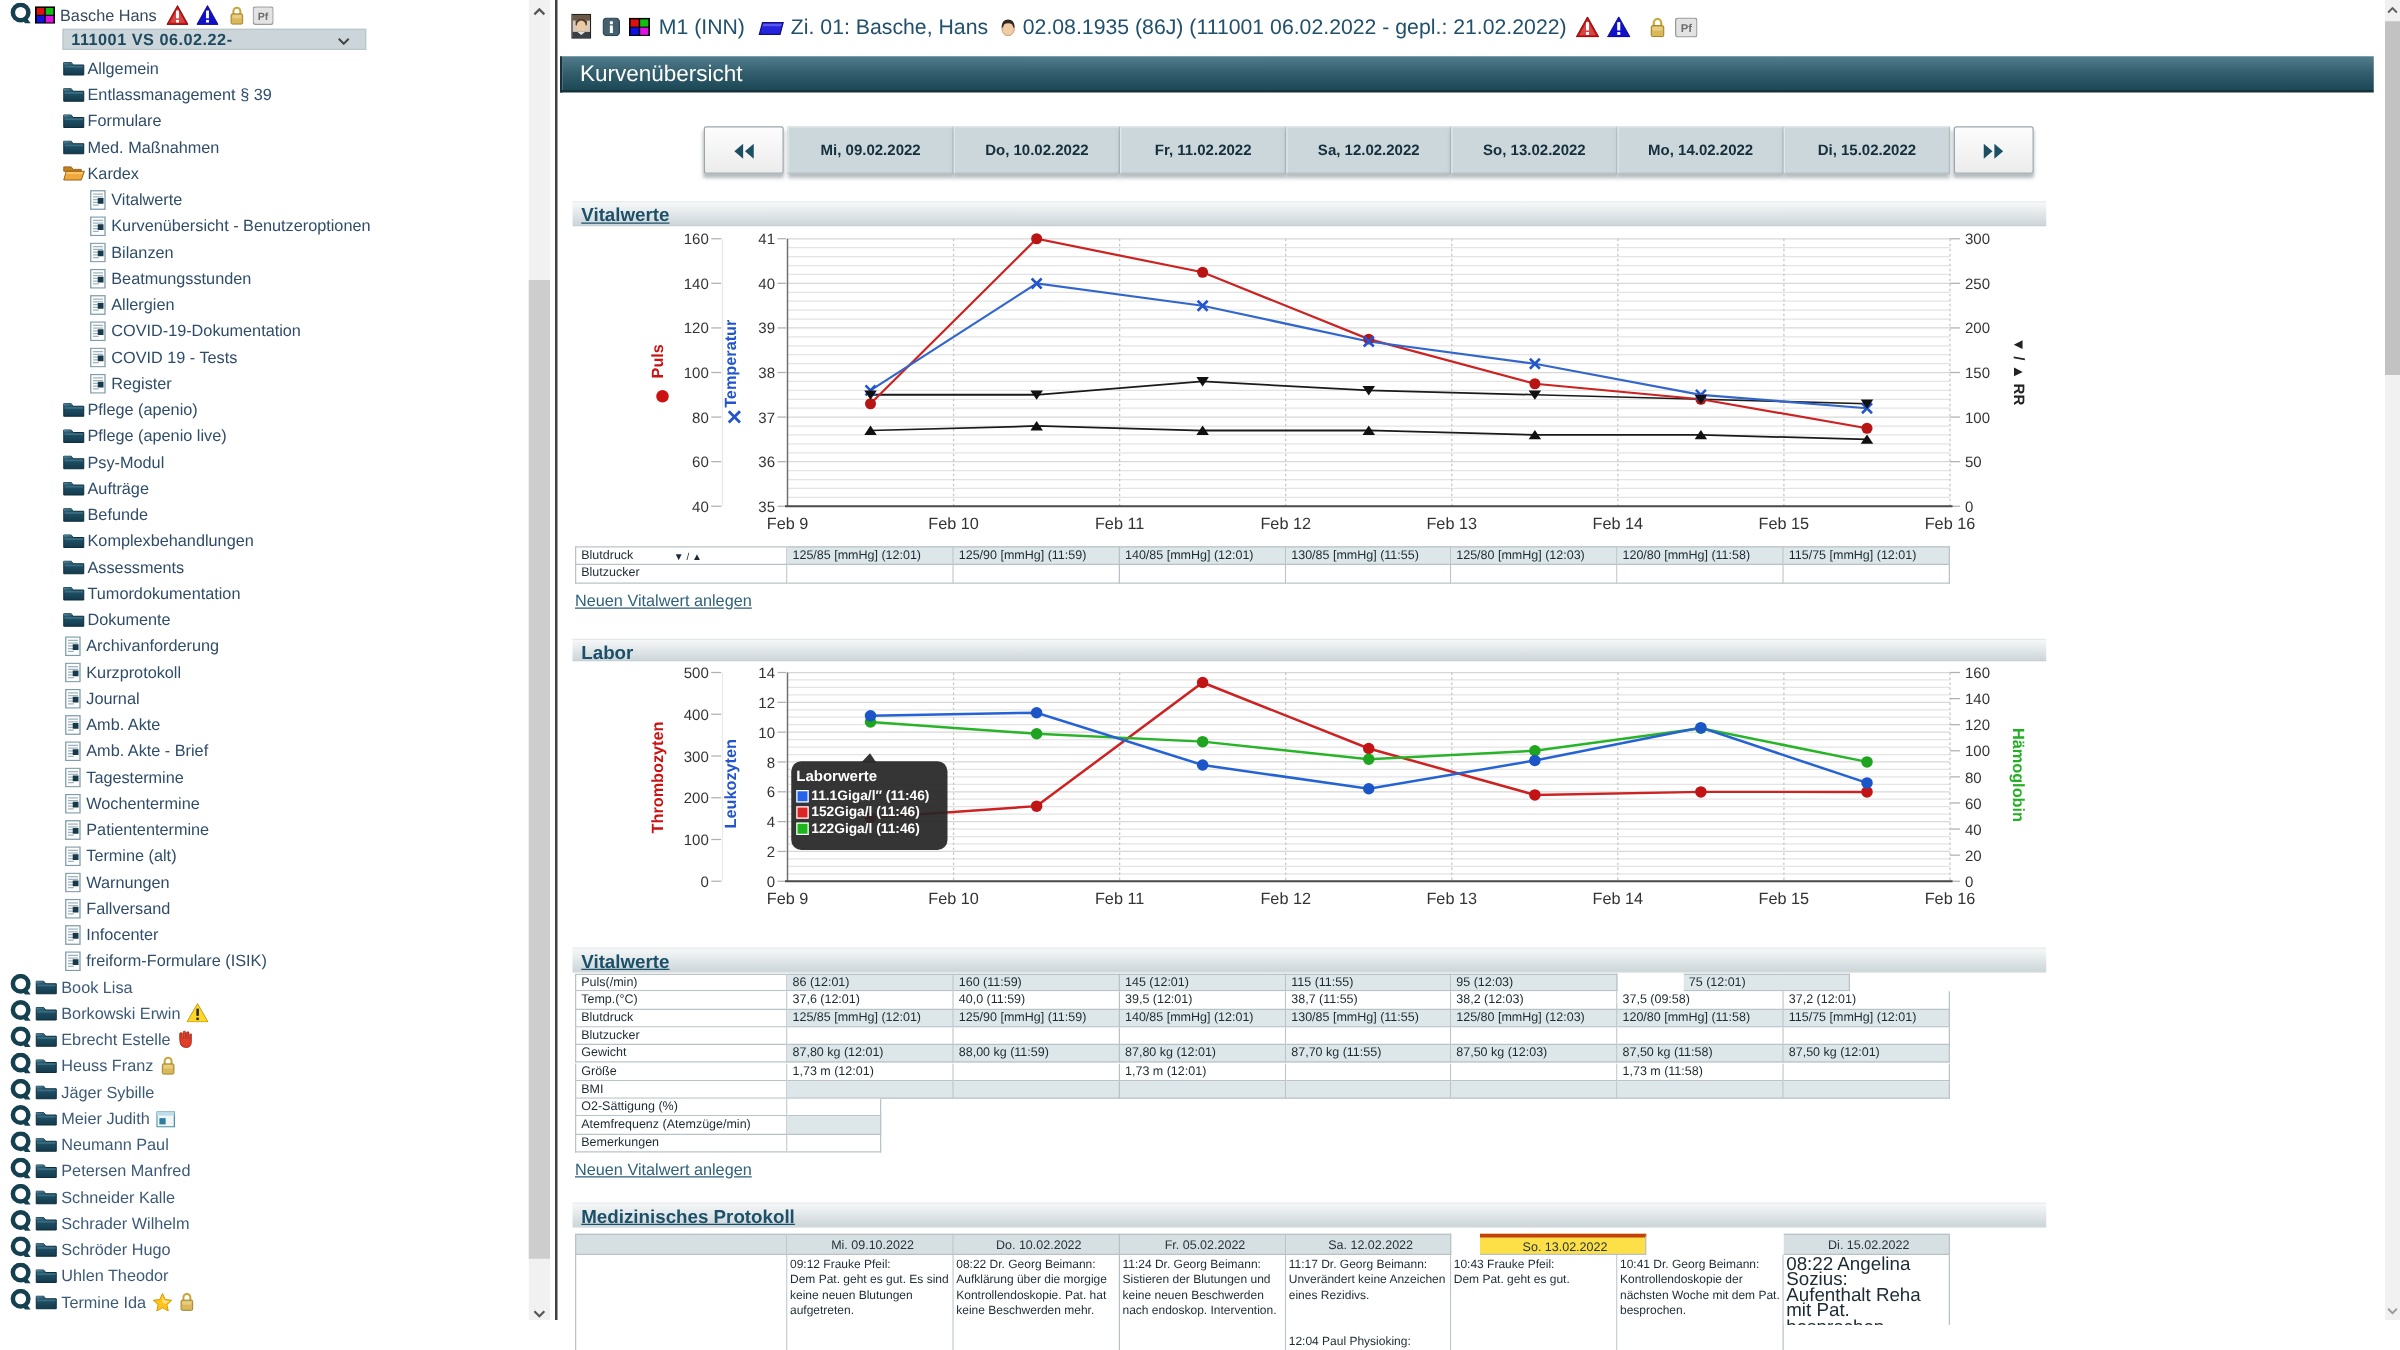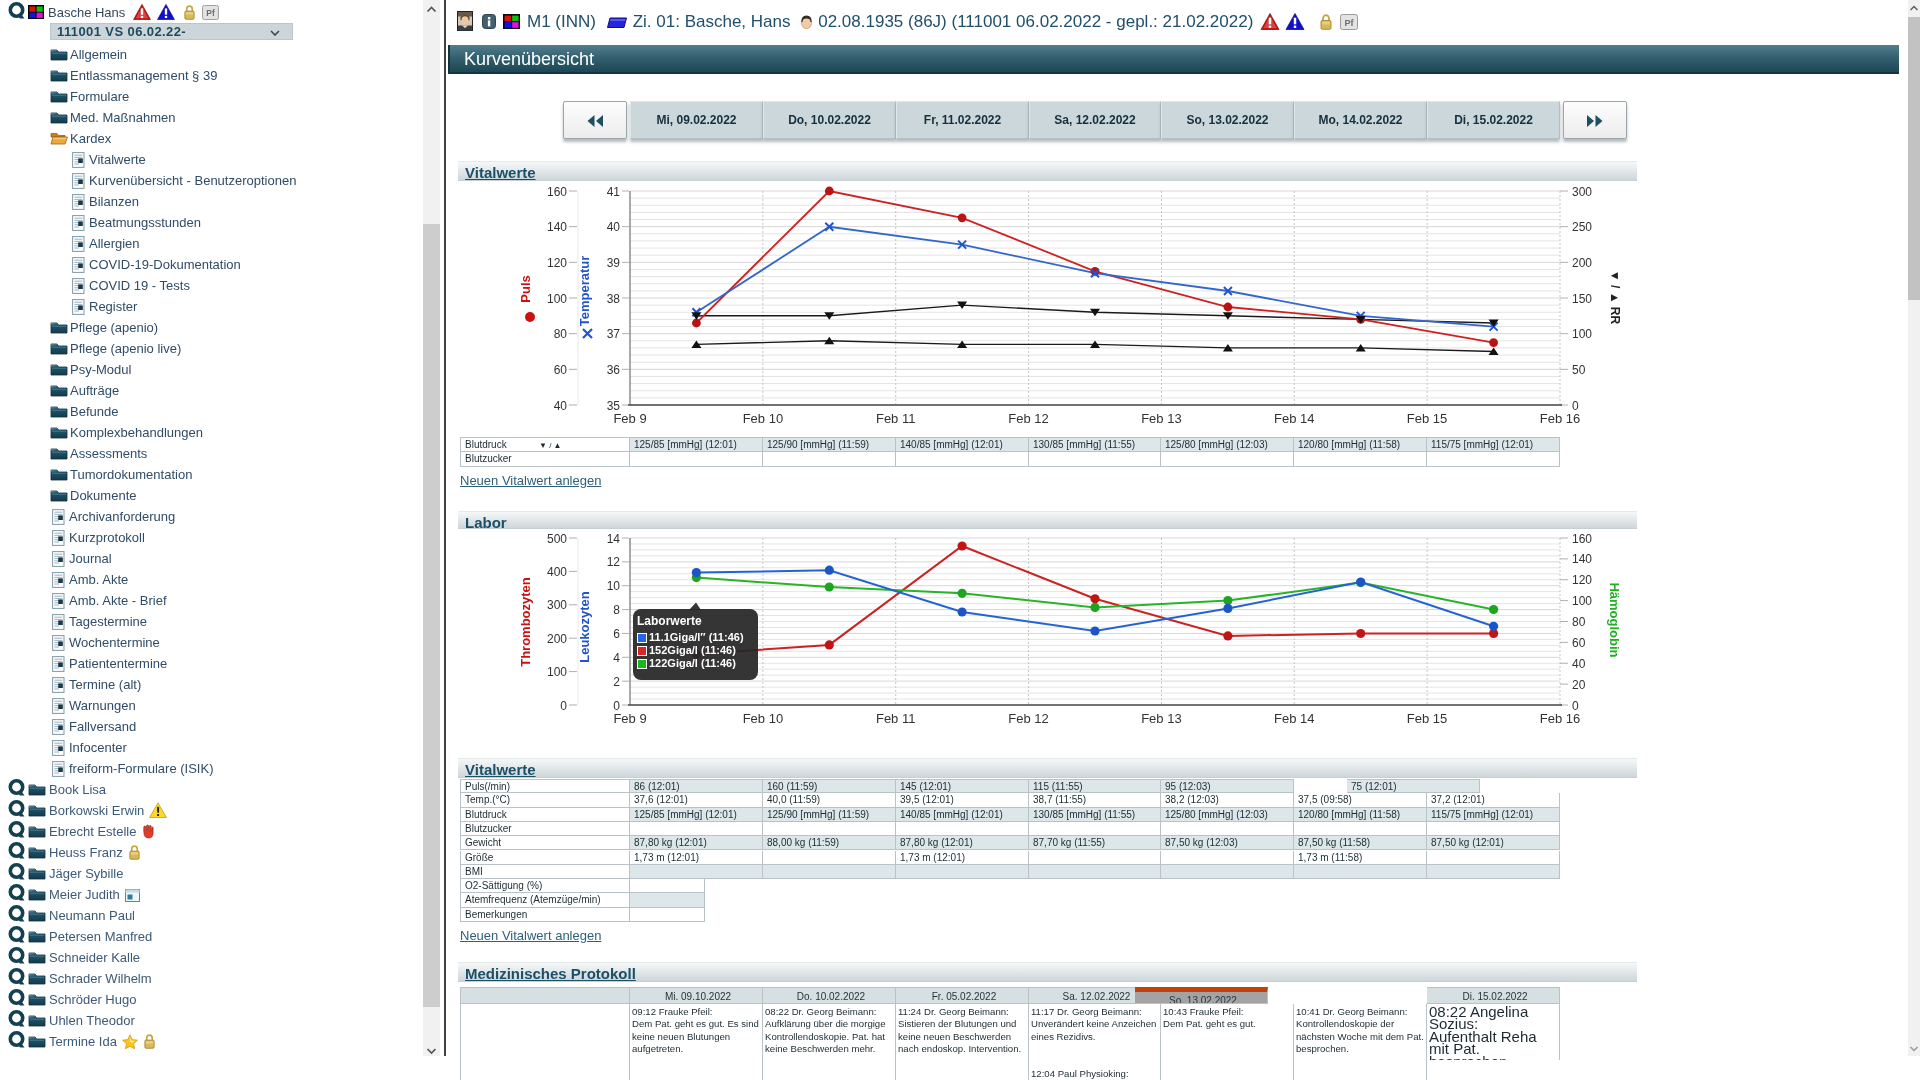--- a/index.html
+++ b/index.html
@@ -471,21 +471,21 @@
 <div class="cell white" style="left:630px;top:879.1px;width:75px;height:14.3px;"></div>
 <div class="cell white" style="left:460px;top:893.4px;width:170px;height:14.3px;border-left:1px solid #b9c3c7;">Atemfrequenz (Atemzüge/min)</div>
 <div class="cell gray" style="left:630px;top:893.4px;width:75px;height:14.3px;"></div>
 <div class="cell white" style="left:460px;top:907.7px;width:170px;height:14.3px;border-left:1px solid #b9c3c7;">Bemerkungen</div>
 <div class="cell white" style="left:630px;top:907.7px;width:75px;height:14.3px;"></div>
 <div class="cell" style="left:460px;top:987px;width:170px;height:17px;border-left:1px solid #b9c3c7;border-top:1px solid #b9c3c7;background:#d6dfe2;text-align:center;font-size:10px;padding-top:3px;color:#26343c"></div>
 <div class="cell" style="left:630px;top:987px;width:133px;height:17px;border-top:1px solid #b9c3c7;background:#d6dfe2;text-align:center;font-size:10px;padding-top:3px;color:#26343c">Mi. 09.10.2022</div>
 <div class="cell" style="left:763px;top:987px;width:133px;height:17px;border-top:1px solid #b9c3c7;background:#d6dfe2;text-align:center;font-size:10px;padding-top:3px;color:#26343c">Do. 10.02.2022</div>
 <div class="cell" style="left:896px;top:987px;width:133px;height:17px;border-top:1px solid #b9c3c7;background:#d6dfe2;text-align:center;font-size:10px;padding-top:3px;color:#26343c">Fr. 05.02.2022</div>
 <div class="cell" style="left:1029px;top:987px;width:132px;height:17px;border-top:1px solid #b9c3c7;background:#d6dfe2;text-align:center;font-size:10px;padding-top:3px;color:#26343c">Sa. 12.02.2022</div>
-<div class="cell" style="left:1135px;top:987px;width:133px;height:17px;border-top:5px solid #c2410c;background:#a3a3a3;text-align:center;font-size:10px;padding-top:3px;color:#26343c">So. 13.02.2022</div>
+<div class="cell" style="left:1184px;top:987px;width:133px;height:17px;border-top:3px solid #c2410c;background:#fde047;text-align:center;font-size:10px;padding-top:3px;color:#26343c">So. 13.02.2022</div>
 <div class="cell" style="left:1294px;top:1011px;width:133px;height:17px;border-top:1px solid #b9c3c7;background:#d6dfe2;text-align:center;font-size:10px;padding-top:3px;color:#26343c">Mo. 14.02.2022</div>
 <div class="cell" style="left:1427px;top:987px;width:133px;height:17px;border-top:1px solid #b9c3c7;background:#d6dfe2;text-align:center;font-size:10px;padding-top:3px;color:#26343c">Di. 15.02.2022</div>
 <div class="cell white" style="left:460px;top:1004px;width:170px;height:76px;border-left:1px solid #b9c3c7;font-size:9.6px;line-height:12.4px;padding:2px 2px;white-space:normal;border-bottom:none"></div>
 <div class="cell white" style="left:630px;top:1004px;width:133px;height:76px;font-size:9.6px;line-height:12.4px;padding:2px 2px;white-space:normal;border-bottom:none">09:12 Frauke Pfeil:<br>Dem Pat. geht es gut. Es sind keine neuen Blutungen aufgetreten.</div>
 <div class="cell white" style="left:763px;top:1004px;width:133px;height:76px;font-size:9.6px;line-height:12.4px;padding:2px 2px;white-space:normal;border-bottom:none">08:22 Dr. Georg Beimann:<br>Aufklärung über die morgige Kontrollendoskopie. Pat. hat keine Beschwerden mehr.</div>
 <div class="cell white" style="left:896px;top:1004px;width:133px;height:76px;font-size:9.6px;line-height:12.4px;padding:2px 2px;white-space:normal;border-bottom:none">11:24 Dr. Georg Beimann:<br>Sistieren der Blutungen und keine neuen Beschwerden nach endoskop. Intervention.</div>
 <div class="cell white" style="left:1029px;top:1004px;width:132px;height:76px;font-size:9.6px;line-height:12.4px;padding:2px 2px;white-space:normal;border-bottom:none">11:17 Dr. Georg Beimann:<br>Unverändert keine Anzeichen eines Rezidivs.<br><br><br>12:04 Paul Physioking:</div>
 <div class="cell white" style="left:1161px;top:1004px;width:133px;height:76px;font-size:9.6px;line-height:12.4px;padding:2px 2px;white-space:normal;border-bottom:none">10:43 Frauke Pfeil:<br>Dem Pat. geht es gut.</div>
 <div class="cell white" style="left:1294px;top:1004px;width:133px;height:76px;font-size:9.6px;line-height:12.4px;padding:2px 2px;white-space:normal;border-bottom:none">10:41 Dr. Georg Beimann:<br>Kontrollendoskopie der nächsten Woche mit dem Pat. besprochen.</div>
 <div class="cell white" style="left:1427px;top:1004px;width:133px;height:56px;font-size:15px;line-height:12.4px;padding:2px 2px;white-space:normal;border-bottom:none">08:22 Angelina Sozius:<br>Aufenthalt Reha mit Pat. besprochen.</div>

